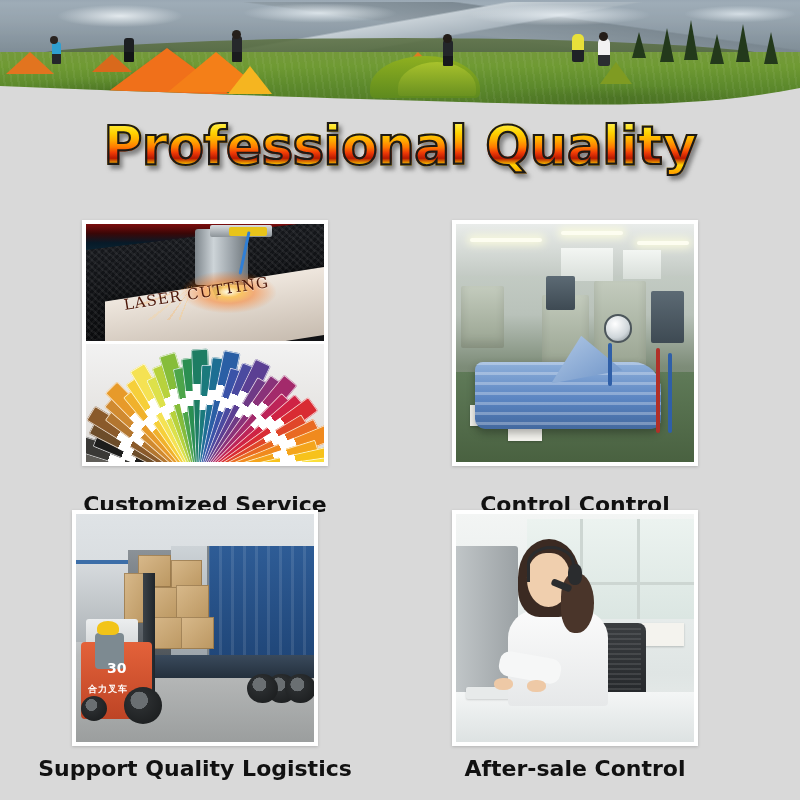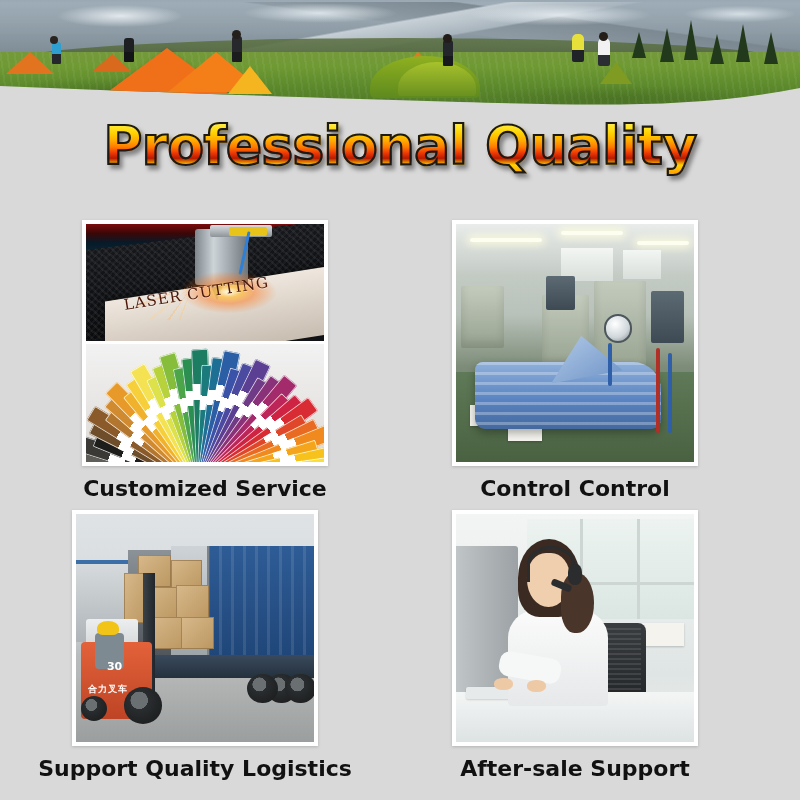--- a/index.html
+++ b/index.html
@@ -141,21 +141,21 @@
     white-space:nowrap;
   }
 
   
   .cell-1 { left:82px;  top:8px;   width:246px; height:246px; }
   .cell-2 { left:452px; top:8px;   width:246px; height:246px; }
   .cell-3 { left:72px;  top:298px; width:246px; height:236px; }
   .cell-4 { left:452px; top:298px; width:246px; height:236px; }
   .cell-1 .cell-img, .cell-2 .cell-img { width:246px; height:246px; }
   .cell-3 .cell-img, .cell-4 .cell-img { width:246px; height:236px; }
-  .cell-1 .cell-caption, .cell-2 .cell-caption { top:256px; }
+  .cell-1 .cell-caption, .cell-2 .cell-caption { top:272px; }
   .cell-3 .cell-caption, .cell-4 .cell-caption { top:246px; }
   .cell-3 .cell-caption { left:-40px; width:326px; }
   .cell-4 .cell-caption { left:-18px; width:282px; }
 
   
   .art1-top {
     position:absolute; left:0; top:0; width:100%; height:49%;
     background:
       linear-gradient(to bottom, #7c0d0d 0%, #3a0707 8%, #071a28 16%, #0b2736 26%, #0a0a0c 40%, #121316 100%);
     overflow:hidden;
@@ -496,21 +496,21 @@
           <div class="wheel" style="left:80%;top:70%;width:13%;height:13%;"></div>
           <div class="wheel" style="left:88%;top:70%;width:13%;height:13%;"></div>
           <div class="wheel" style="left:72%;top:70%;width:13%;height:13%;"></div>
           <div class="mast"></div>
           <div class="forklift-cab"></div>
           <div class="forklift-body"></div>
           <div class="driver"></div>
           <div class="helmet"></div>
           <div class="wheel" style="left:20%;top:76%;width:16%;height:16%;"></div>
           <div class="wheel" style="left:2%;top:80%;width:11%;height:11%;"></div>
-          <div class="cn-text" style="left:13%;top:64%;font-size:11px;text-align:right;">30</div>
+          <div class="cn-text" style="left:13%;top:64%;font-size:14px;text-align:right;">30</div>
           <div class="cn-text" style="left:5%;top:74%;font-size:9px;letter-spacing:1px;">合力叉车</div>
         </div>
       </div>
       <div class="cell-caption">Support Quality Logistics</div>
     </div>
 
     <div class="cell cell-4">
       <div class="cell-img">
         <div class="art4">
           <div class="o-win" style="left:30%;top:2%;width:70%;height:44%;"></div>
@@ -537,17 +537,17 @@
           <div class="agent-hand" style="left:16%;top:72%;width:8%;height:5%;"></div>
           <div class="agent-hand" style="left:30%;top:73%;width:8%;height:5%;"></div>
           <div class="agent-hair"></div>
           <div class="agent-face"></div>
           <div class="agent-hair2"></div>
           <div class="headset-band"></div>
           <div class="headset-ear"></div>
           <div class="headset-mic"></div>
         </div>
       </div>
-      <div class="cell-caption">After-sale Support</div>
+      <div class="cell-caption">After-sale Control</div>
     </div>
 
   </div>
 </div>
 
 </body></html>

